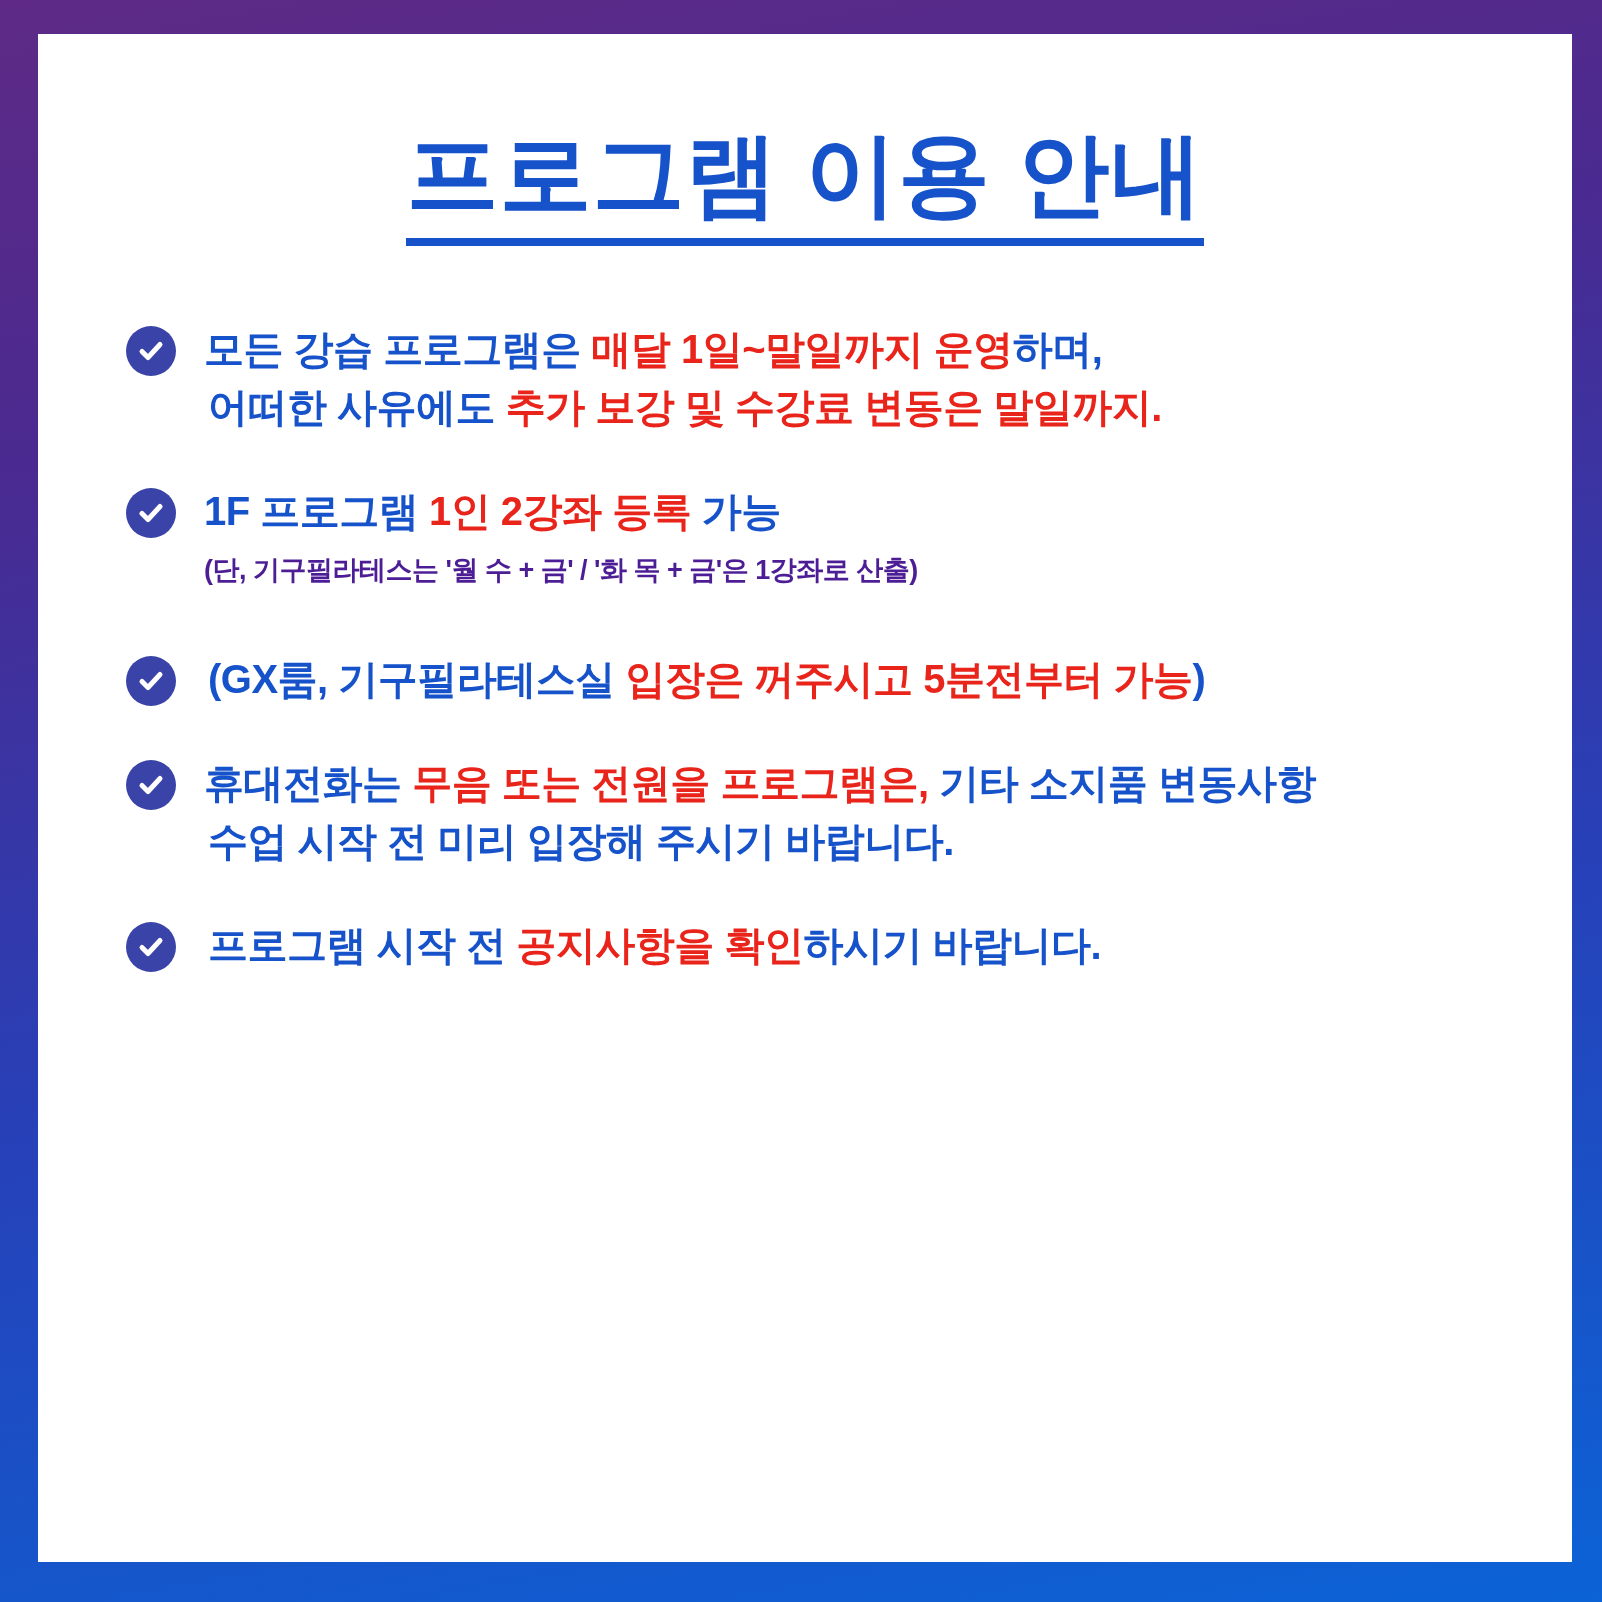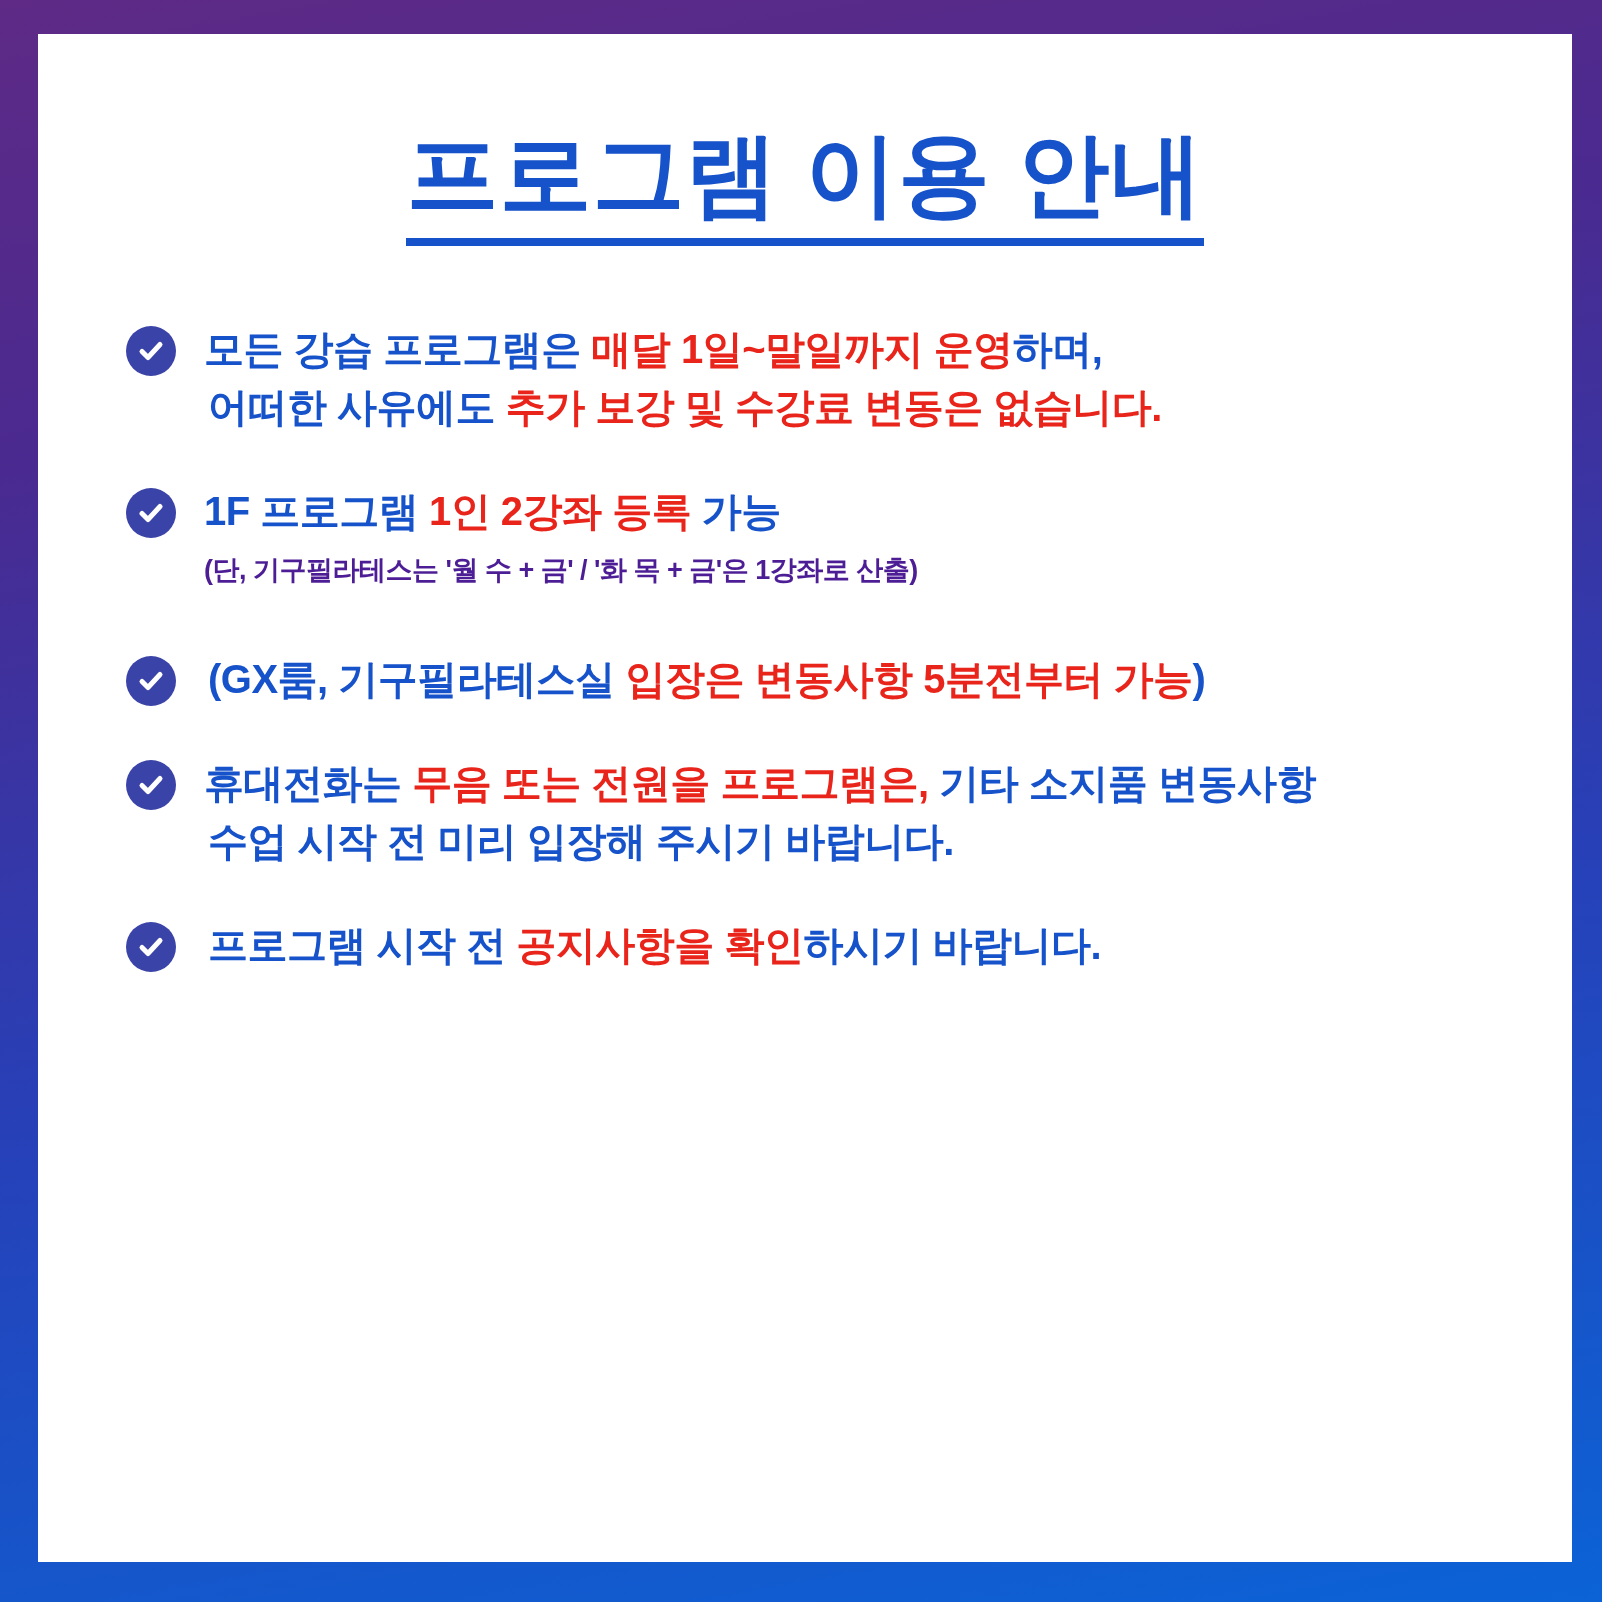--- a/index.html
+++ b/index.html
@@ -108,21 +108,21 @@
       <div class="item">
         <span class="check">
           <svg width="30" height="30" viewBox="0 0 30 30" aria-hidden="true">
             <path d="M6 15.5 L12 21.5 L24 8.5" fill="none" stroke="#ffffff" stroke-width="5" stroke-linecap="round" stroke-linejoin="round"></path>
           </svg>
         </span>
         <div class="line">
           <span class="blue">모든 강습 프로그램은 </span><span class="red">매달 1일~말일까지 운영</span><span class="blue">하며,</span>
         </div>
         <div class="line indent">
-          <span class="blue">어떠한 사유에도 </span><span class="red">추가 보강 및 수강료 변동은 없습니다.</span>
+          <span class="blue">어떠한 사유에도 </span><span class="red">추가 보강 및 수강료 변동은 말일까지.</span>
         </div>
       </div>
 
       <div class="item tight">
         <span class="check">
           <svg width="30" height="30" viewBox="0 0 30 30" aria-hidden="true">
             <path d="M6 15.5 L12 21.5 L24 8.5" fill="none" stroke="#ffffff" stroke-width="5" stroke-linecap="round" stroke-linejoin="round"></path>
           </svg>
         </span>
         <div class="line">
@@ -131,21 +131,21 @@
         <div class="sub">(단, 기구필라테스는 '월 수 + 금' / '화 목 + 금'은 1강좌로 산출)</div>
       </div>
 
       <div class="item">
         <span class="check">
           <svg width="30" height="30" viewBox="0 0 30 30" aria-hidden="true">
             <path d="M6 15.5 L12 21.5 L24 8.5" fill="none" stroke="#ffffff" stroke-width="5" stroke-linecap="round" stroke-linejoin="round"></path>
           </svg>
         </span>
         <div class="line indent">
-          <span class="blue">(GX룸, 기구필라테스실 </span><span class="red">입장은 변동사항 5분전부터 가능</span><span class="blue">)</span>
+          <span class="blue">(GX룸, 기구필라테스실 </span><span class="red">입장은 꺼주시고 5분전부터 가능</span><span class="blue">)</span>
         </div>
       </div>
 
       <div class="item">
         <span class="check">
           <svg width="30" height="30" viewBox="0 0 30 30" aria-hidden="true">
             <path d="M6 15.5 L12 21.5 L24 8.5" fill="none" stroke="#ffffff" stroke-width="5" stroke-linecap="round" stroke-linejoin="round"></path>
           </svg>
         </span>
         <div class="line">

